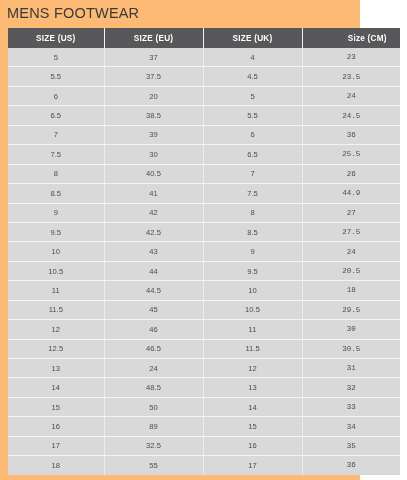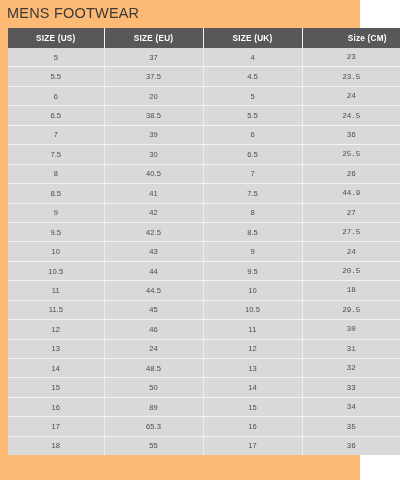--- a/index.html
+++ b/index.html
@@ -192,20 +192,26 @@
           <td>10.5</td>
           <td>29.5</td>
         </tr>
         <tr>
           <td>12</td>
           <td>46</td>
           <td>11</td>
           <td>30</td>
         </tr>
         <tr>
+          <td>12.5</td>
+          <td>46.5</td>
+          <td>11.5</td>
+          <td>30.5</td>
+        </tr>
+        <tr>
           <td>13</td>
           <td>24</td>
           <td>12</td>
           <td>31</td>
         </tr>
         <tr>
           <td>14</td>
           <td>48.5</td>
           <td>13</td>
           <td>32</td>
@@ -217,21 +223,21 @@
           <td>33</td>
         </tr>
         <tr>
           <td>16</td>
           <td>89</td>
           <td>15</td>
           <td>34</td>
         </tr>
         <tr>
           <td>17</td>
-          <td>65.3</td>
+          <td>32.5</td>
           <td>16</td>
           <td>35</td>
         </tr>
         <tr>
           <td>18</td>
           <td>55</td>
           <td>17</td>
           <td>36</td>
         </tr>
       </tbody>

